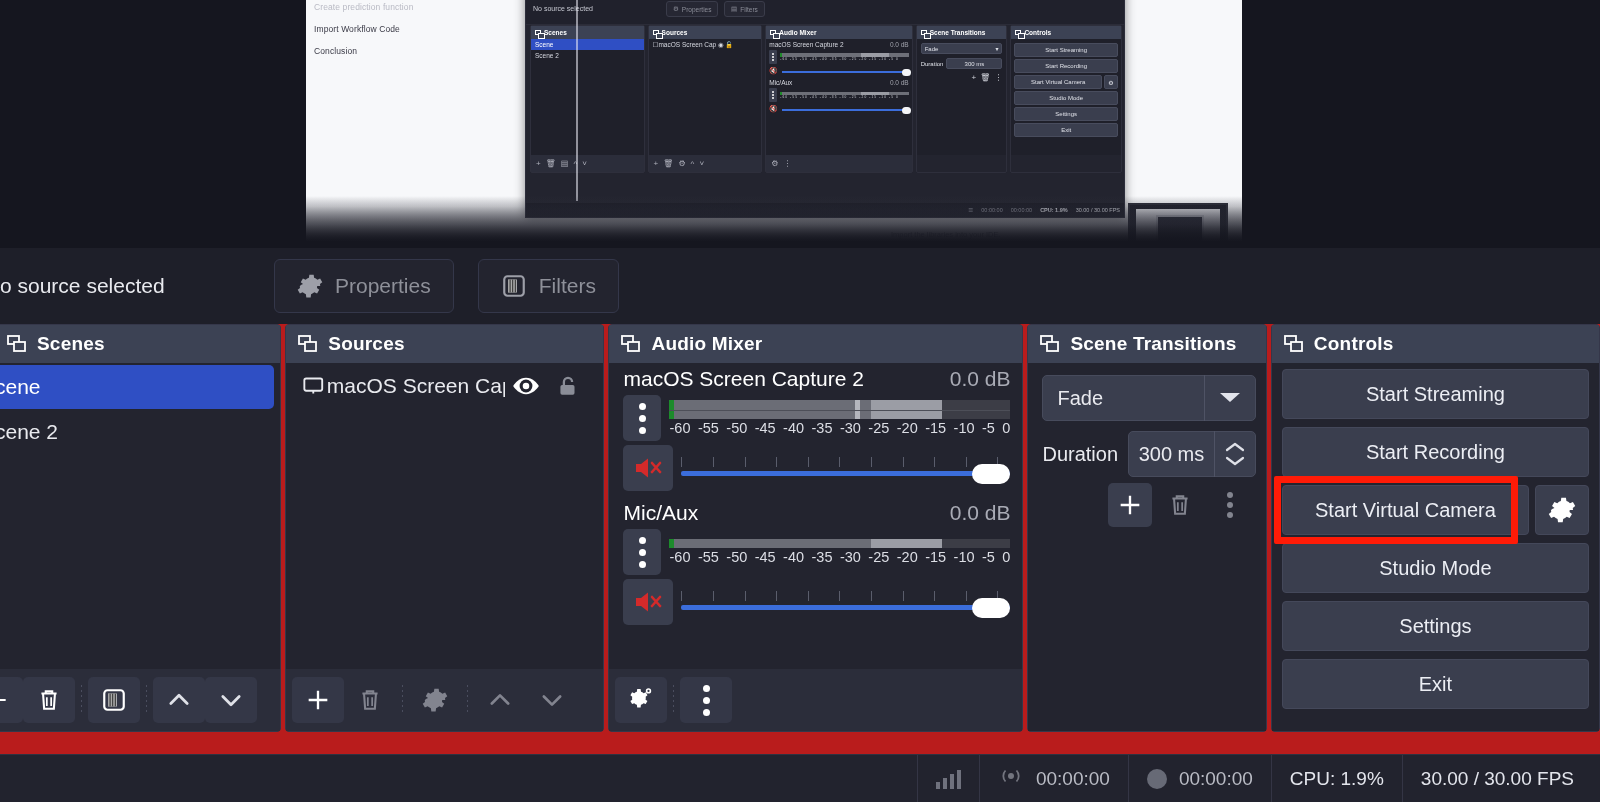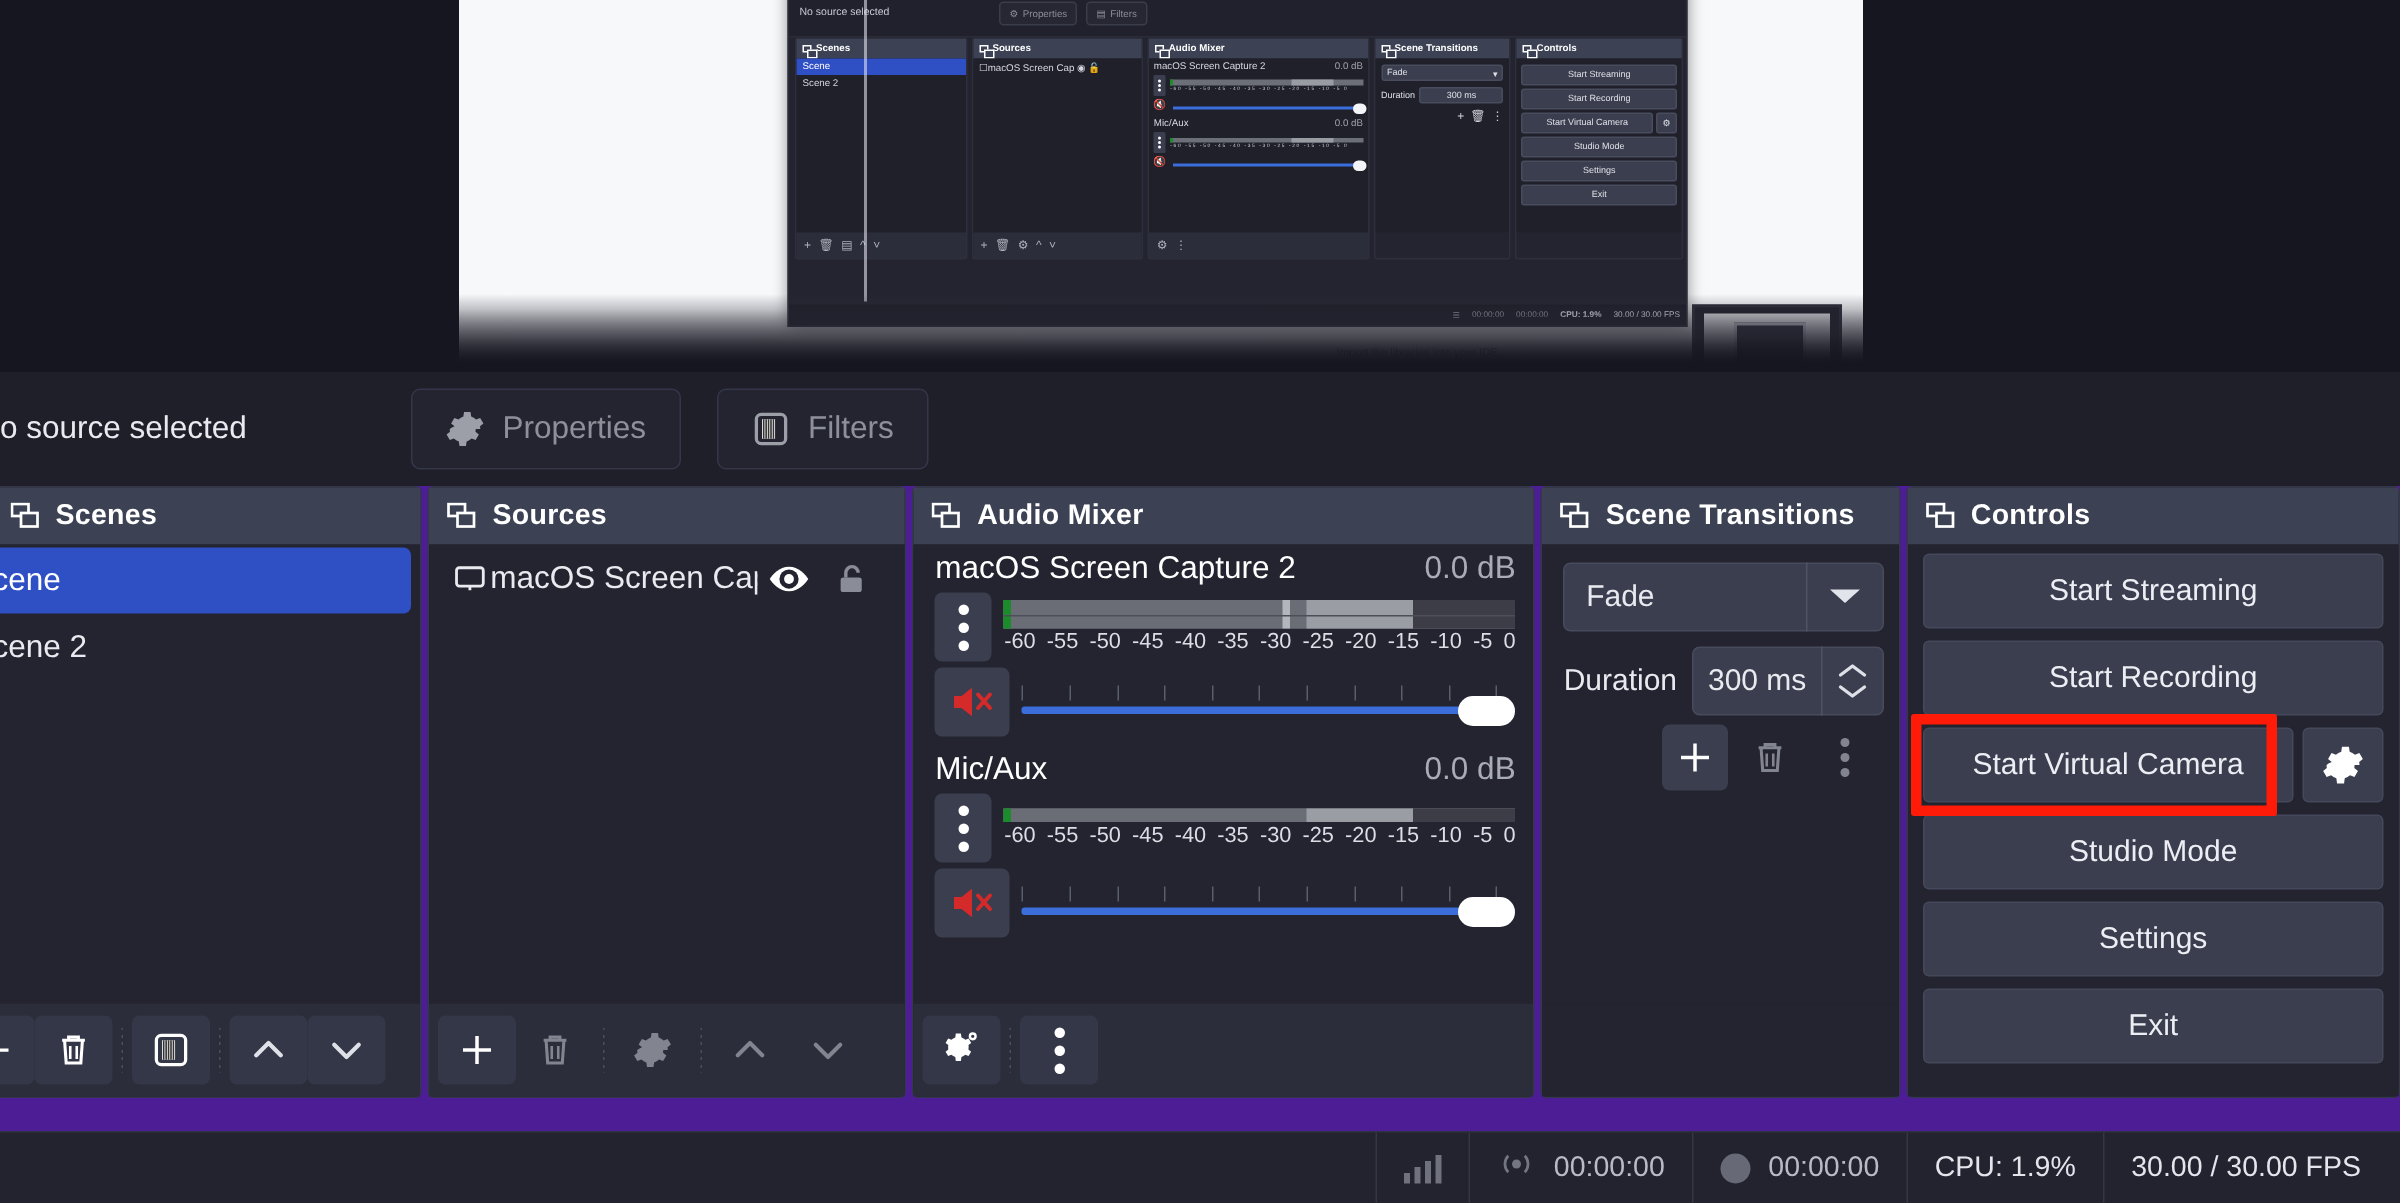--- a/index.html
+++ b/index.html
@@ -65,21 +65,21 @@
     gap:8px; padding-right:6px; font-size:5.5px; color:#9a9ca7; }
   .nested-thumb{ position:absolute; left:1128px; top:203px; width:100px; height:60px;
     background:#1c1d27; border:2px solid #2a2b36; overflow:hidden; }
 
   .preview-fade{ position:absolute; left:0; top:196px; width:1600px; height:52px;
     background:linear-gradient(to bottom, rgba(21,22,31,0) 0%, rgba(21,22,31,.1) 20%, #15161f 88%); }
   .preview-fade2{ position:absolute; left:306px; top:196px; width:936px; height:52px;
     background:linear-gradient(to bottom, rgba(247,248,250,0) 0%, rgba(60,62,75,.55) 55%, #15161f 100%); }
 
   
-  .obs{ position:absolute; left:0; top:248px; width:1600px; height:554px; background:#4c1d95;padding-left:43px; }
+  .obs{ position:absolute; left:0; top:248px; width:1600px; height:554px; background:#b91c1c;padding-left:43px; }
 
   .srcbar{ position:absolute; left:0; top:0; width:1600px; height:76px; background:#1e1f29;
     display:flex; align-items:center; }
   .srcbar-label{ margin-left:-8px; padding-left:8px; font-size:21px; color:#e9eaef; width:282px; }
   .srcbtn{ height:54px; border:1px solid #34374a; border-radius:6px; background:#23242f;
     display:flex; align-items:center; gap:12px; padding:0 22px; color:#8e9099; font-size:21px; }
   .srcbtn + .srcbtn{ margin-left:24px; }
 
   .panels{ position:absolute; left:0; top:76px; width:1600px; height:408px; display:flex; }
   .panel{ background:#1e1f29; border:1px solid #35374a; border-radius:4px; position:relative; }
@@ -186,20 +186,25 @@
   .reccircle{ width:20px; height:20px; border-radius:50%; background:#676a76; }
 </style>
 </head>
 <body>
 
 <div id="root">
 
   <div class="preview-area">
 
     <div class="doc-page">
+      <div class="doc-toc">
+        <div class="faded">Create prediction function</div>
+        <div>Import Workflow Code</div>
+        <div>Conclusion</div>
+      </div>
       <div class="doc-blob"></div>
       <div class="doc-body">
         <div class="l faded">!pip install opencv-python inference</div>
         <div class="l">Import the libraries into your IDE.</div>
       </div>
 
     </div>
 
     <div class="nested">
       <div class="nested-topstrip">

